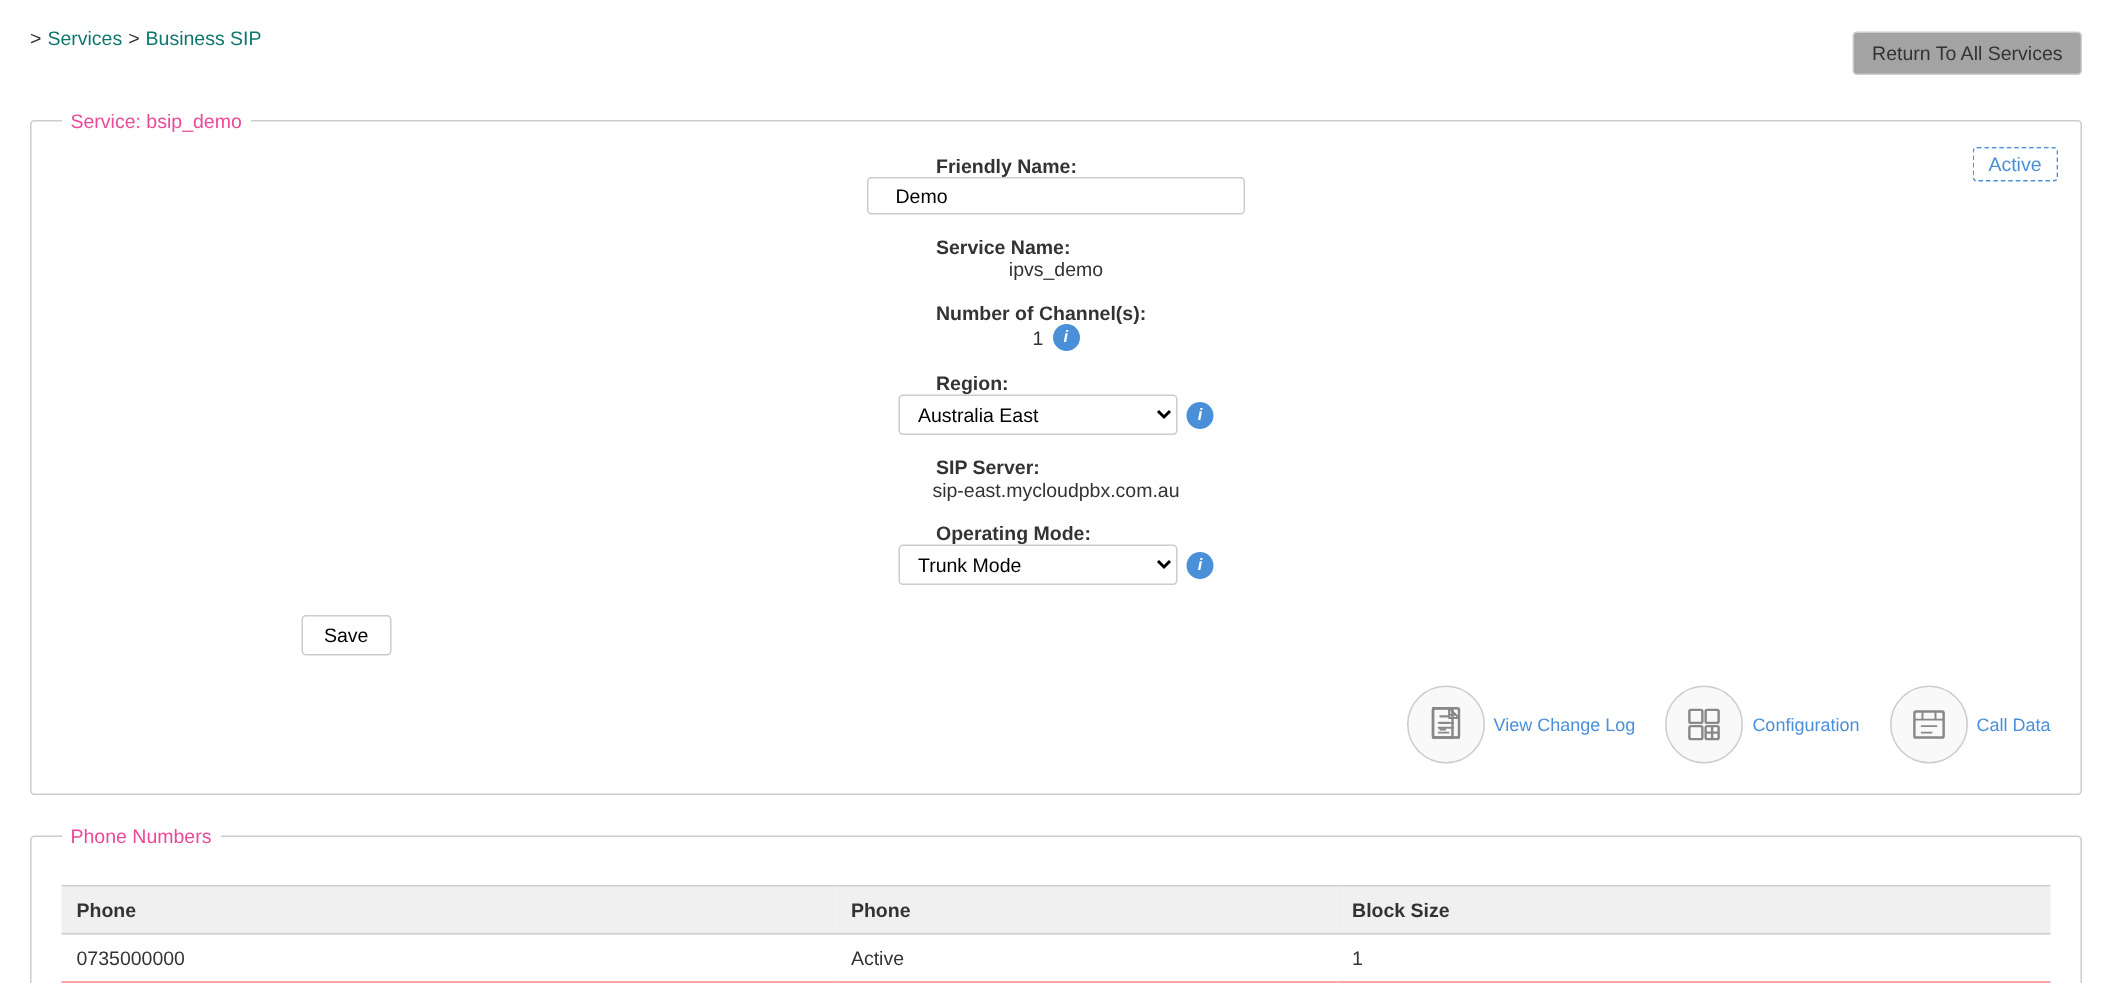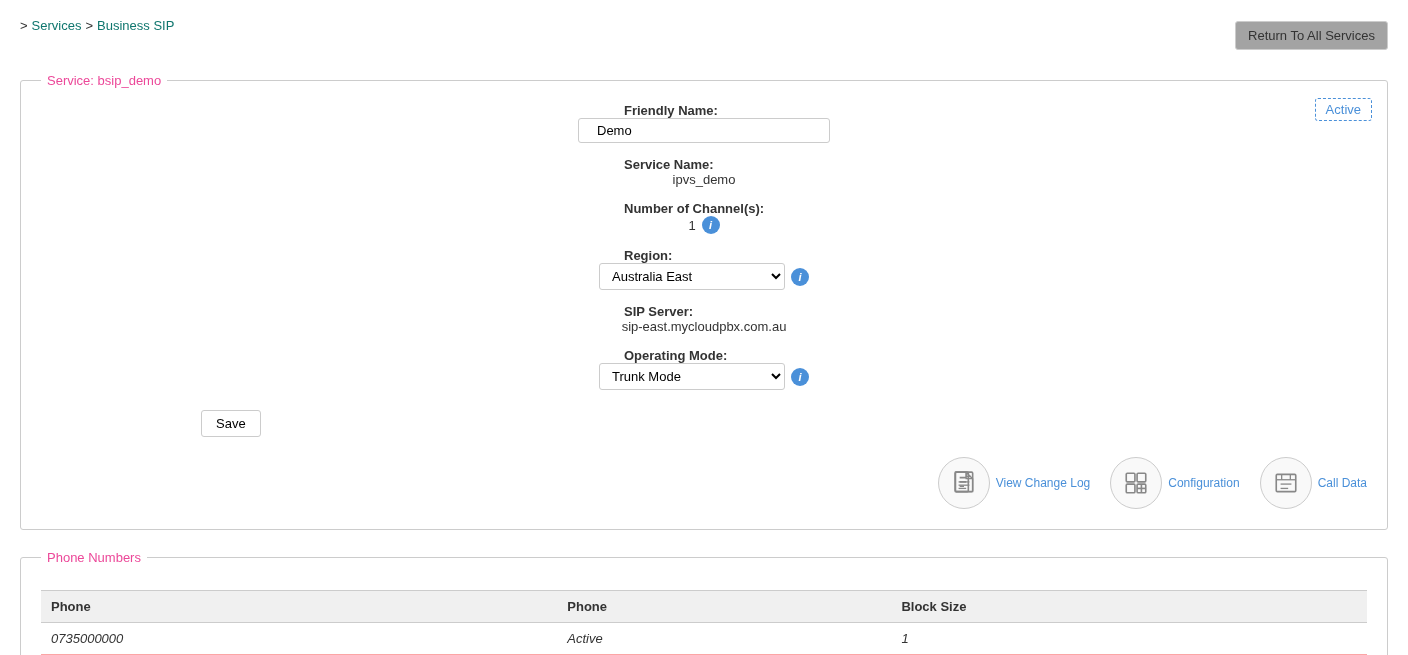--- a/index.html
+++ b/index.html
@@ -181,21 +181,20 @@
       background: #f0f0f0;
       border-top: 1px solid #ccc;
       border-bottom: 1px solid #ccc;
       font-size: 13px;
       font-weight: bold;
     }
     .phone-table td {
       padding: 8px 10px;
       border-bottom: 3px solid #fca5a5;
       font-size: 13px;
-      font-style: italic;
     }
   </style>
 </head>
 <body>
 
 <div style="display:flex; justify-content:space-between; align-items:center; margin-bottom:20px; margin-top:8px;">
   <div class="breadcrumb">
     <span class="breadcrumb-separator">&gt;</span>
     <a href="#">Services</a>
     <span class="breadcrumb-separator">&gt;</span>

